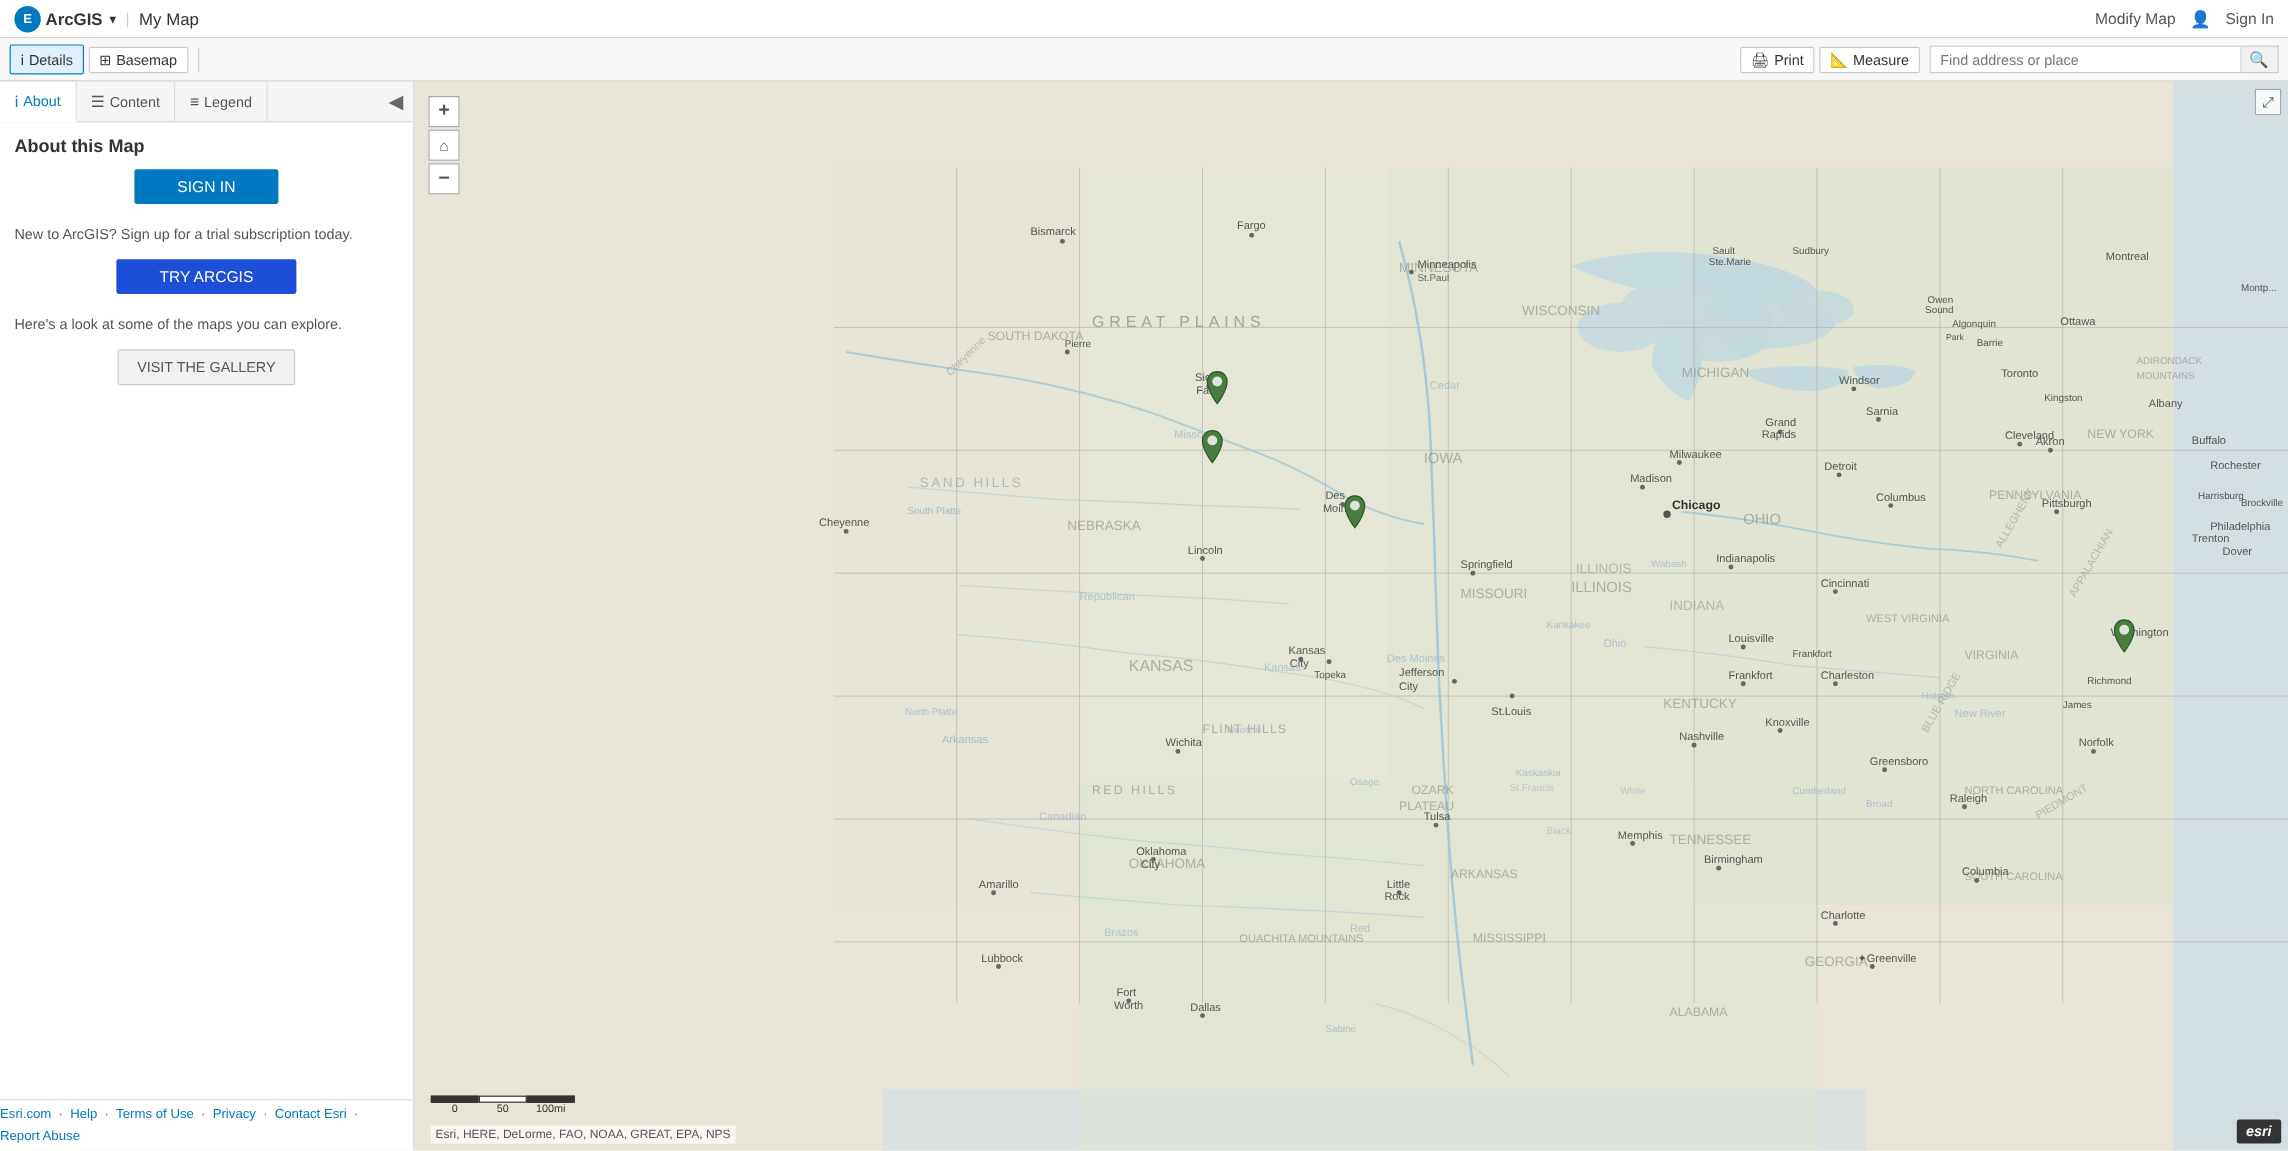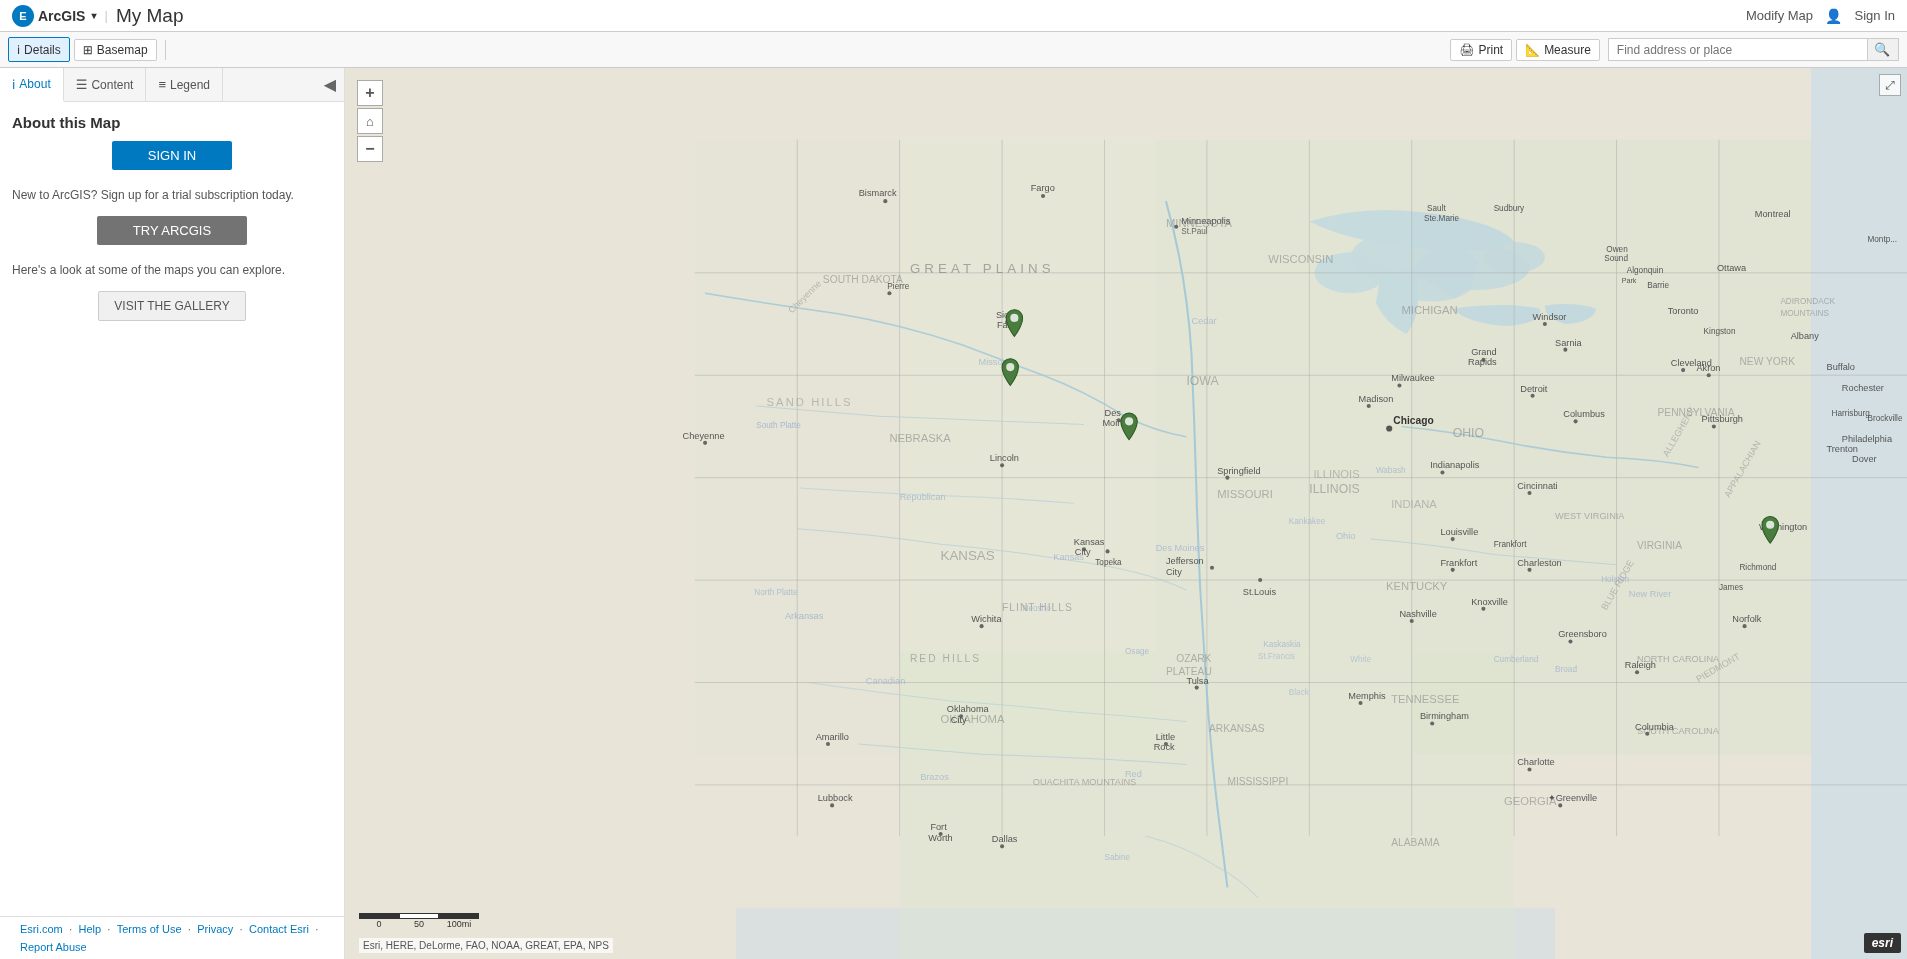--- a/index.html
+++ b/index.html
@@ -10,21 +10,21 @@
       display: flex; align-items: center; justify-content: space-between;
       background: #fff; border-bottom: 1px solid #ccc;
       padding: 0 12px; height: 32px; flex-shrink: 0;
     }
     #topbar-left { display: flex; align-items: center; gap: 8px; }
     #arcgis-logo { display: flex; align-items: center; gap: 4px; font-weight: bold; font-size: 14px; color: #333; }
     #arcgis-logo .esri-icon {
       width: 22px; height: 22px; background: #0079c1; border-radius: 50%;
       display: flex; align-items: center; justify-content: center; color: #fff; font-size: 11px; font-weight: bold;
     }
-    #map-title { font-size: 19px; color: #333; }
+    #map-title { font-size: 14px; color: #333; }
     #topbar-right { display: flex; align-items: center; gap: 12px; color: #555; font-size: 13px; text-align: right; }
     #topbar-right a { color: #555; text-decoration: none; cursor: pointer; }
     .user-icon { font-size: 14px; }
 
     
     #toolbar {
       display: flex; align-items: center;
       background: #f8f8f8; border-bottom: 1px solid #ccc;
       padding: 4px 8px; height: 36px; flex-shrink: 0; gap: 4px;
     }
@@ -70,30 +70,30 @@
     #sidebar-content { padding: 12px; flex: 1; overflow-y: auto; }
     #sidebar-content h2 { font-size: 15px; margin-bottom: 10px; font-weight: bold; }
     #sidebar-content p { font-size: 12px; line-height: 1.5; color: #555; margin-bottom: 12px; }
     .sign-in-btn {
       display: block; width: 120px; margin: 0 auto 16px;
       background: #0079c1; color: #fff; text-align: center;
       padding: 7px 0; font-size: 13px; cursor: pointer; border: none; border-radius: 2px;
     }
     .try-btn {
       display: block; width: 150px; margin: 0 auto 16px;
-      background: #737373; color: #fff; text-align: center;
+      background: #1d4ed8; color: #fff; text-align: center;
       padding: 7px 0; font-size: 13px; cursor: pointer; border: none; border-radius: 2px;
     }
     .gallery-btn {
       display: block; width: 148px; margin: 0 auto;
       background: #f0f0f0; color: #555; text-align: center;
       padding: 7px 0; font-size: 12px; cursor: pointer; border: 1px solid #ccc; border-radius: 2px;
     }
     #sidebar-footer {
-      border-top: 1px solid #ddd; padding: 6px 20px;
+      border-top: 1px solid #ddd; padding: 6px 0;
       display: flex; flex-wrap: wrap; gap: 6px; font-size: 11px; color: #666;
     }
     #sidebar-footer a { color: #0079c1; text-decoration: none; cursor: pointer; }
 
     
     #map-container { flex: 1; position: relative; overflow: hidden; background: #e8e4d8; }
     #map-svg { width: 100%; height: 100%; }
 
     
     #map-controls {

